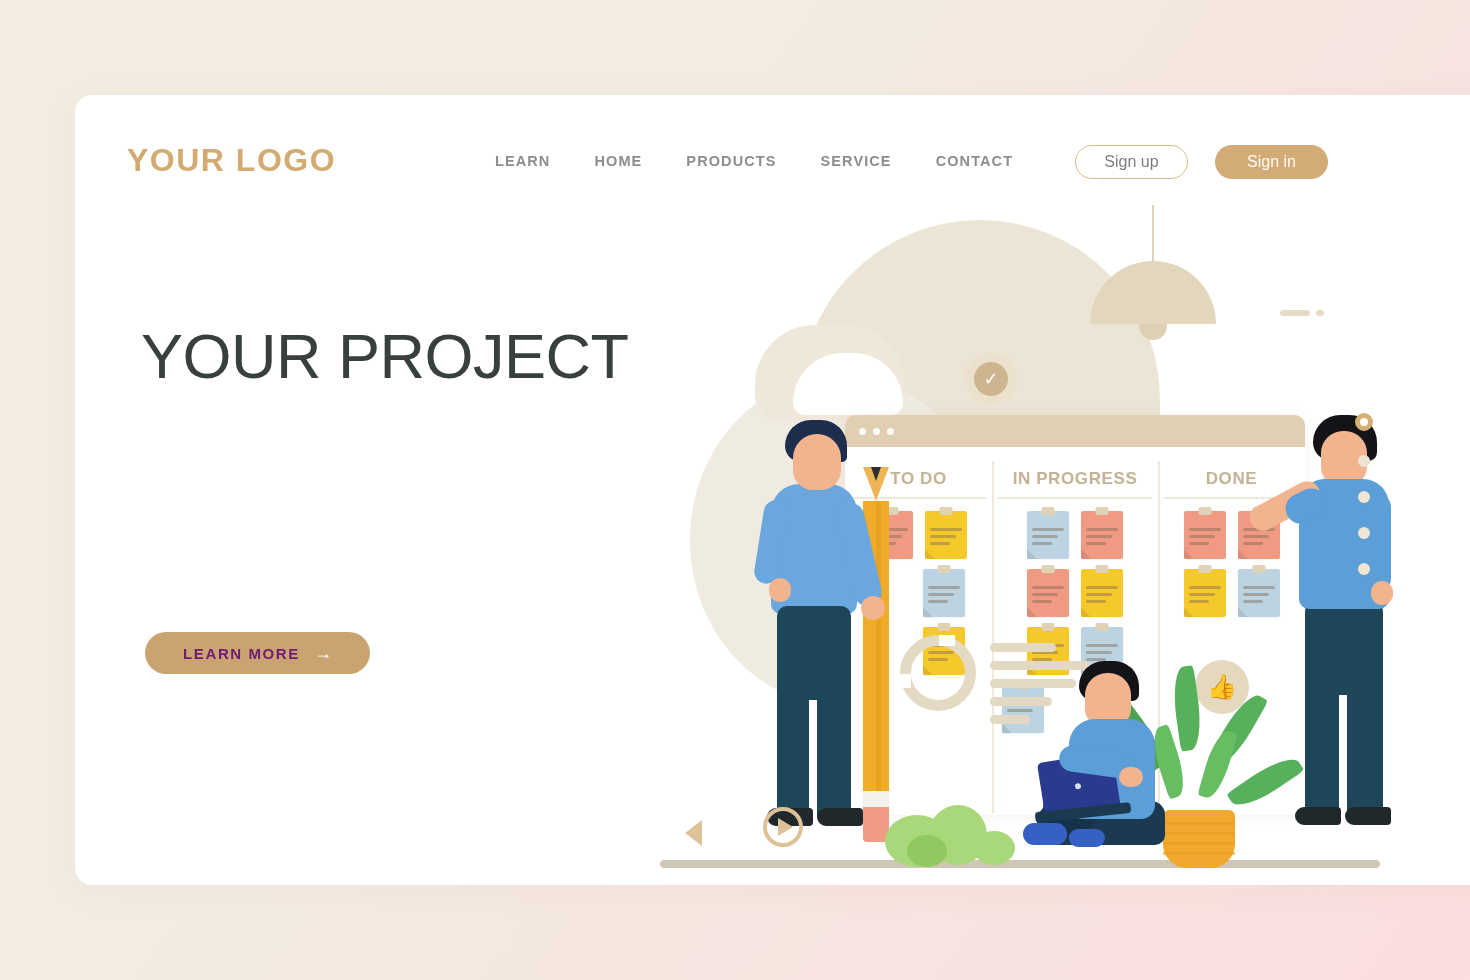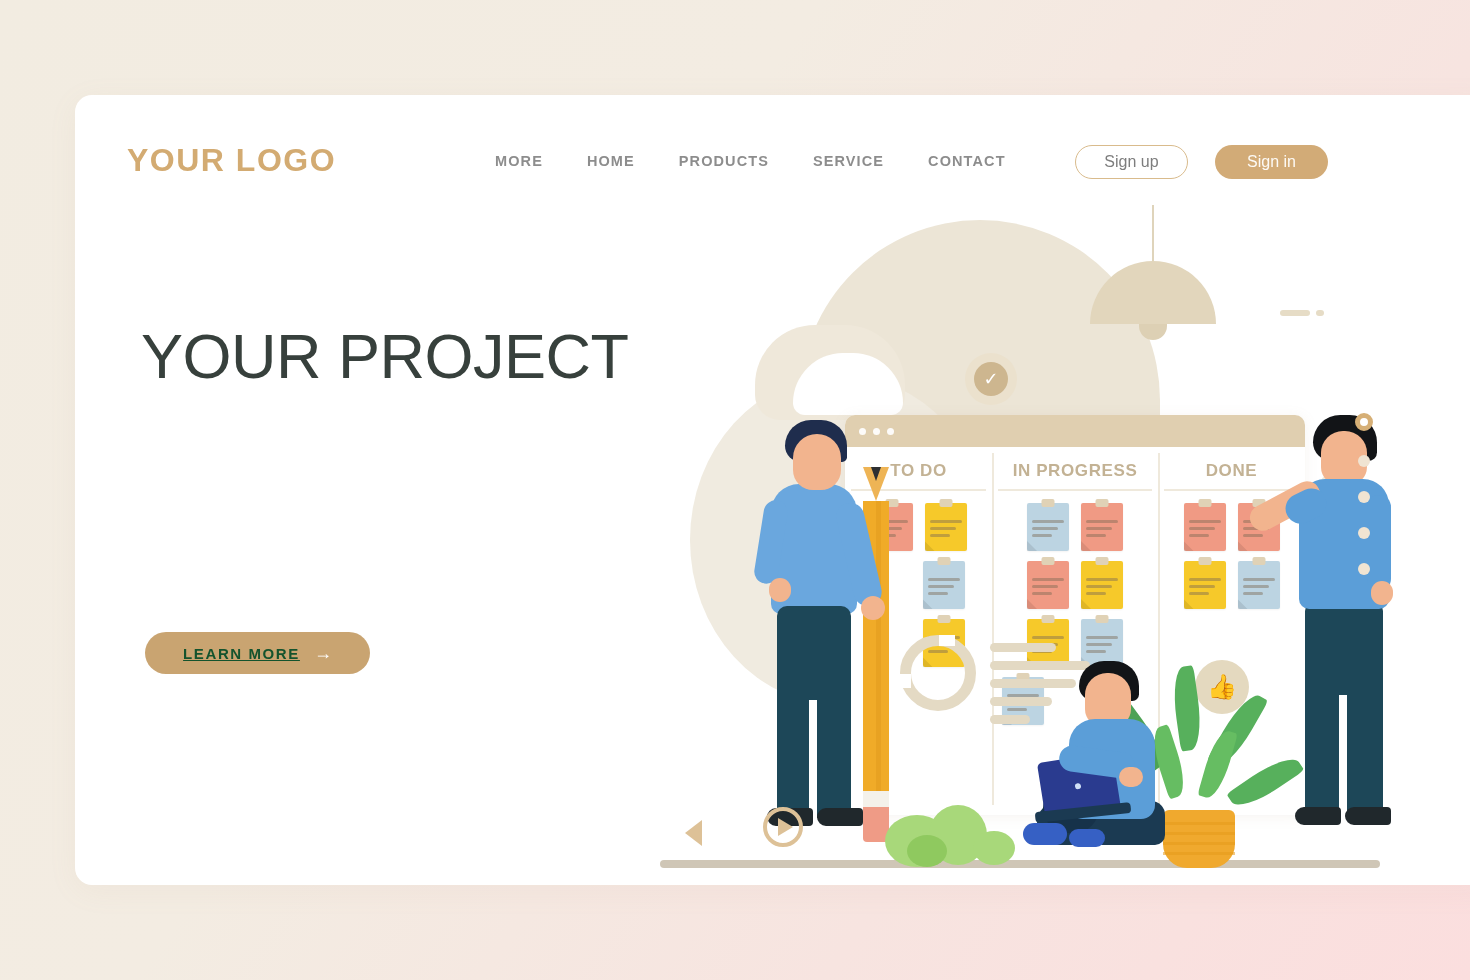--- a/index.html
+++ b/index.html
@@ -55,21 +55,21 @@
     position:absolute; left:68px; top:382px; width:370px;
     font-size:17px; line-height:1.63; color:#9a9a9a;
     font-family:"DejaVu Sans", sans-serif;
   }
   .learn{
     position:absolute; left:70px; top:537px; width:225px; height:42px;
     background:#c9a471; border-radius:21px;
     display:flex; align-items:center; justify-content:center; gap:14px;
     cursor:pointer;
   }
-  .learn .t{ font-size:15px; font-weight:bold; letter-spacing:1.6px; color:#14532d;text-decoration:underline; }
+  .learn .t{ font-size:15px; font-weight:bold; letter-spacing:1.6px; color:#701a75; }
   .learn .a{ font-size:18px; color:#fff; line-height:1; }
 
   
   .illu{ position:absolute; left:560px; top:110px; width:760px; height:680px; }
   .bg-blob{
     position:absolute; left:165px; top:15px; width:360px; height:420px;
     background:#ece5d6; border-radius:180px 180px 150px 150px;
   }
   .bg-blob2{
     position:absolute; left:55px; top:170px; width:300px; height:330px;
@@ -125,21 +125,21 @@
   .board-bar{
     position:absolute; left:0; top:0; width:100%; height:32px;
     background:#e0cfb0; border-radius:10px 10px 0 0;
   }
   .board-bar i{
     position:absolute; top:13px; width:7px; height:7px; border-radius:50%; background:#fff; opacity:.92;
   }
   .board-bar i:nth-child(1){ left:14px; }
   .board-bar i:nth-child(2){ left:28px; }
   .board-bar i:nth-child(3){ left:42px; }
-  .cols{ position:absolute; left:0; top:32px; width:100%; height:368px; display:flex; }
+  .cols{ position:absolute; left:0; top:40px; width:100%; height:368px; display:flex; }
   .col{ flex:1; position:relative; padding-top:14px; }
   .col + .col:before{
     content:""; position:absolute; left:0; top:6px; width:2px; height:352px; background:#efe9dc;
   }
   .col h4{
     text-align:center; font-size:17px; font-weight:bold; letter-spacing:.6px;
     color:#c3b294; margin-bottom:8px;
   }
   .col .rule{ height:2px; background:#efe9dc; margin:0 6px 12px; }
   .notes{ display:flex; flex-wrap:wrap; justify-content:center; gap:10px 12px; padding:0 10px; }
@@ -296,21 +296,21 @@
   .dots .d.dim{ background:#f0e4d2; }
 </style>
 </head>
 <body>
 
 <div class="card">
 
   <div class="nav">
     <div class="logo">YOUR LOGO</div>
     <div class="navlinks">
-      <span>MORE</span>
+      <span>LEARN</span>
       <span>HOME</span>
       <span>PRODUCTS</span>
       <span>SERVICE</span>
       <span>CONTACT</span>
     </div>
     <div class="btn-signup">Sign up</div>
     <div class="btn-signin">Sign in</div>
   </div>
 
   <div class="h1a">YOUR PROJECT</div>

